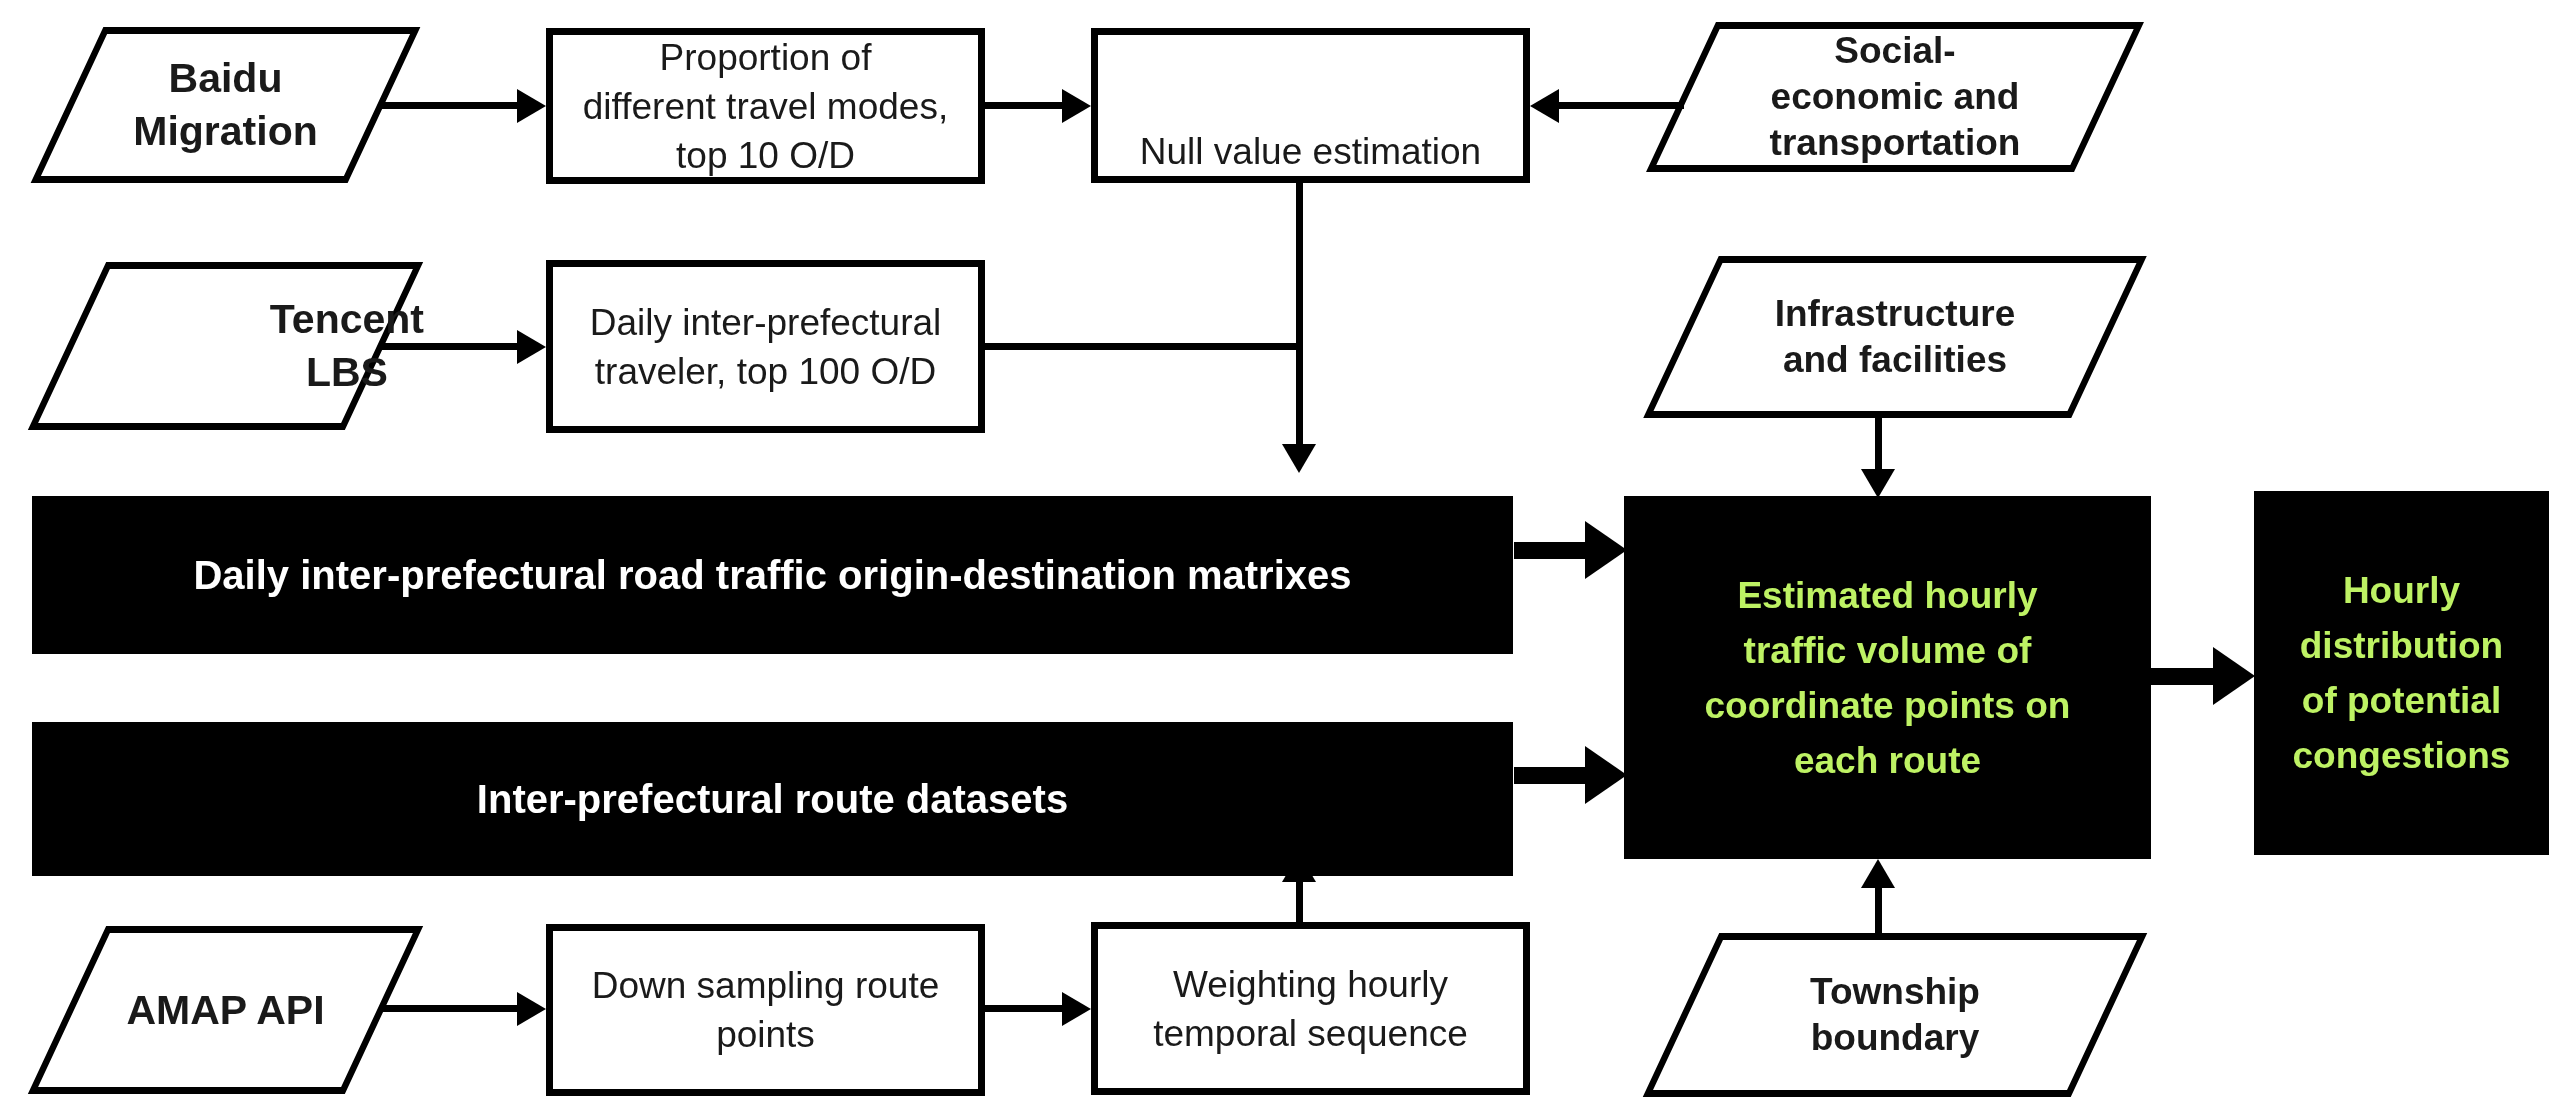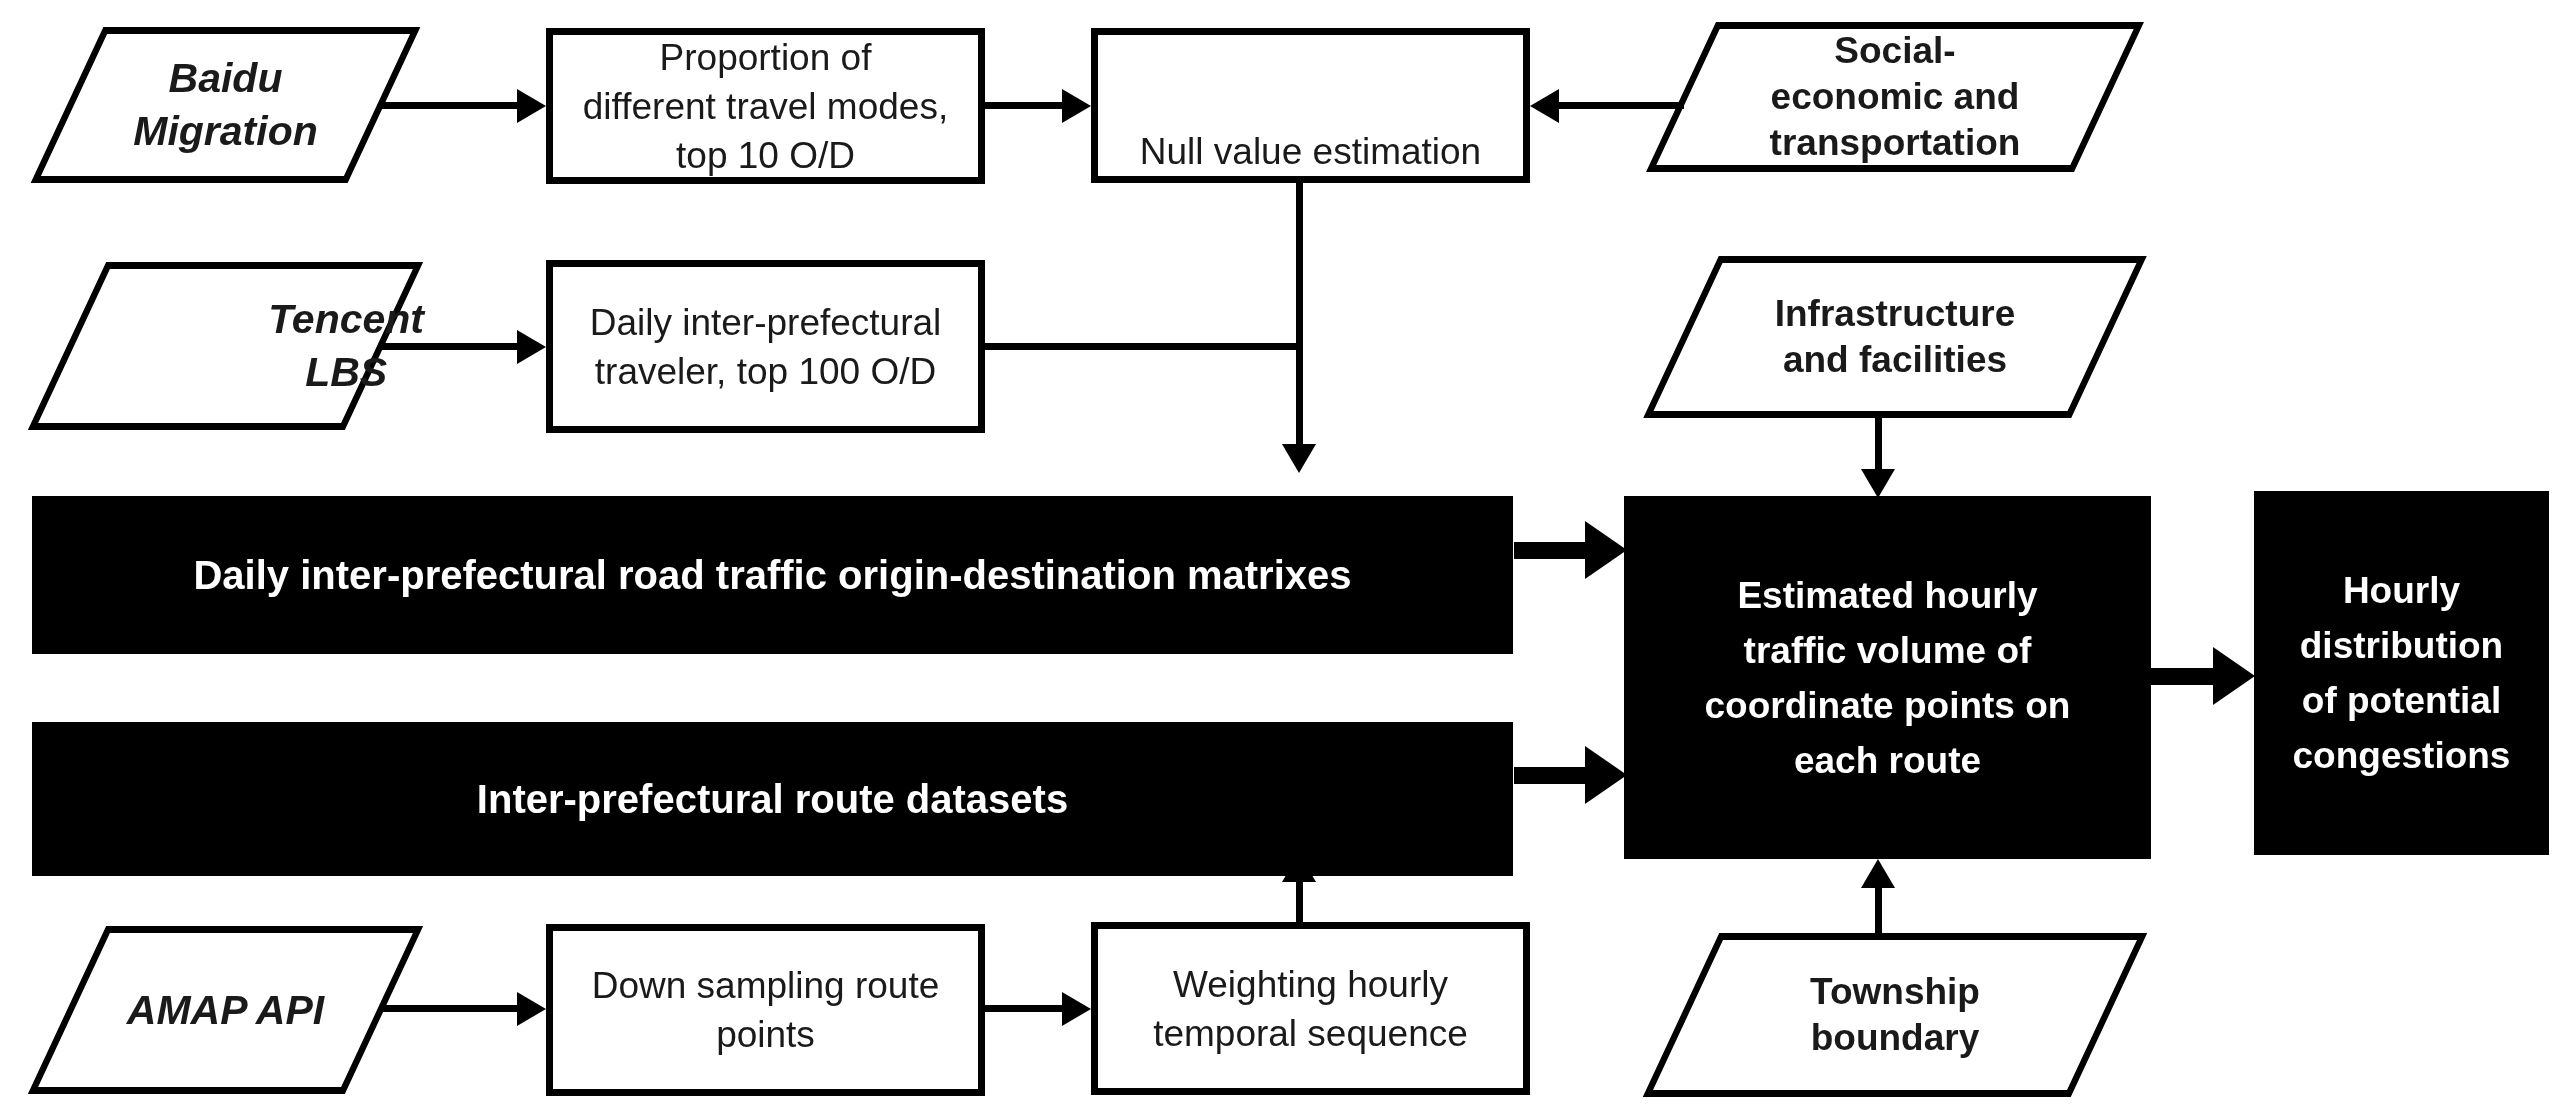--- a/index.html
+++ b/index.html
@@ -16,26 +16,26 @@
     font-family:"Liberation Sans","DejaVu Sans",sans-serif;
     overflow:hidden;
   }
   
   .node{position:absolute;box-sizing:border-box;display:flex;align-items:center;justify-content:center;text-align:center;}
   .box{border:7.6px solid var(--line);background:var(--fill);}
   .box .lbl{font-size:37px;line-height:49px;color:var(--text);white-space:pre-line;}
   .pgram{background:transparent;}
   .pgram-bg{position:absolute;top:0;bottom:0;left:40px;right:40px;background:var(--fill);border:7.6px solid var(--line);transform:skewX(-25deg);box-sizing:border-box;}
   .pgram .lbl{position:relative;white-space:pre-line;color:var(--text);}
-  .pgram-left .lbl{font-size:41px;line-height:53px;font-weight:700;font-style:italic;}
+  .pgram-left .lbl{font-size:41px;line-height:53px;font-weight:700;}
   .pgram-right .lbl{font-size:37px;line-height:46px;font-weight:700;}
   .blackbar{background:var(--line);margin-top:24px;}
   .blackbar .lbl{font-size:40px;font-weight:700;color:#ffffff;white-space:pre-line;}
   .blackbox{background:var(--line);}
-  .blackbox .lbl{font-size:37px;line-height:55px;font-weight:700;color:#ffffff;white-space:pre-line;}
+  .blackbox .lbl{font-size:37px;line-height:55px;font-weight:700;color:#bef264;white-space:pre-line;}
   
   .shaft-h{position:absolute;height:6.9px;background:var(--line);}
   .shaft-v{position:absolute;width:6.9px;background:var(--line);}
   .ah-r{position:absolute;width:0;height:0;border-top:17px solid transparent;border-bottom:17px solid transparent;border-left:29px solid var(--line);}
   .ah-l{position:absolute;width:0;height:0;border-top:17px solid transparent;border-bottom:17px solid transparent;border-right:29px solid var(--line);}
   .ah-d{position:absolute;width:0;height:0;border-left:17px solid transparent;border-right:17px solid transparent;border-top:29px solid var(--line);}
   .ah-u{position:absolute;width:0;height:0;border-left:17px solid transparent;border-right:17px solid transparent;border-bottom:29px solid var(--line);}
   .tshaft-h{position:absolute;height:17px;background:var(--line);}
   .tah-r{position:absolute;width:0;height:0;border-top:29px solid transparent;border-bottom:29px solid transparent;border-left:42px solid var(--line);}
 </style>

